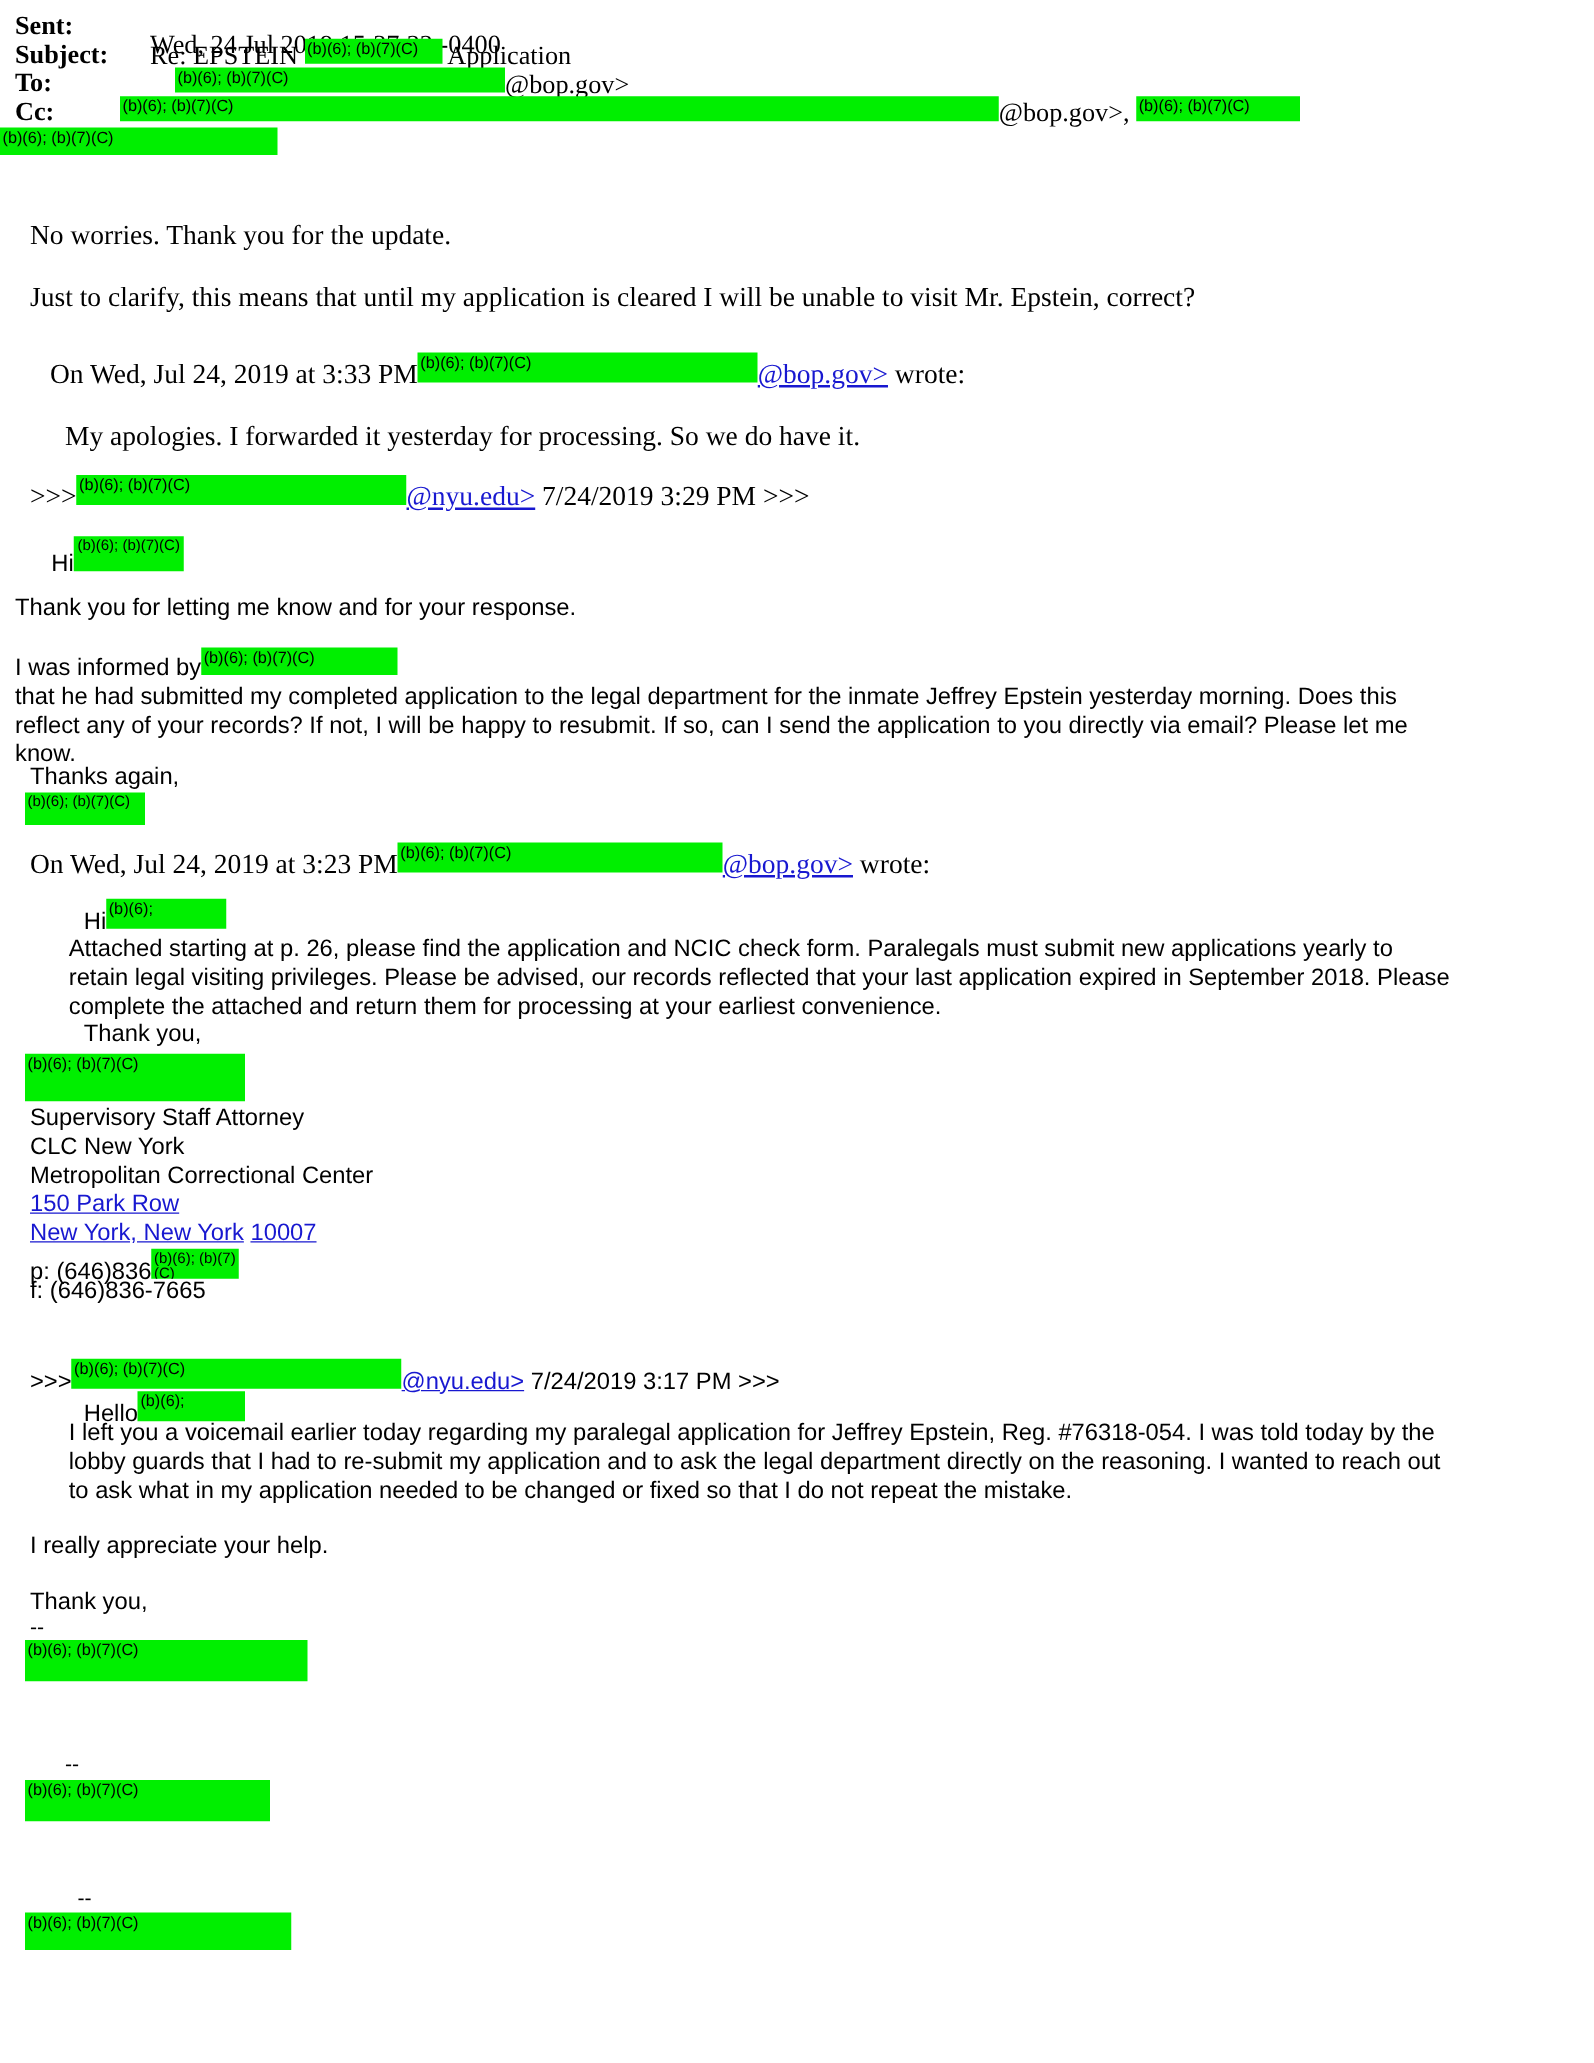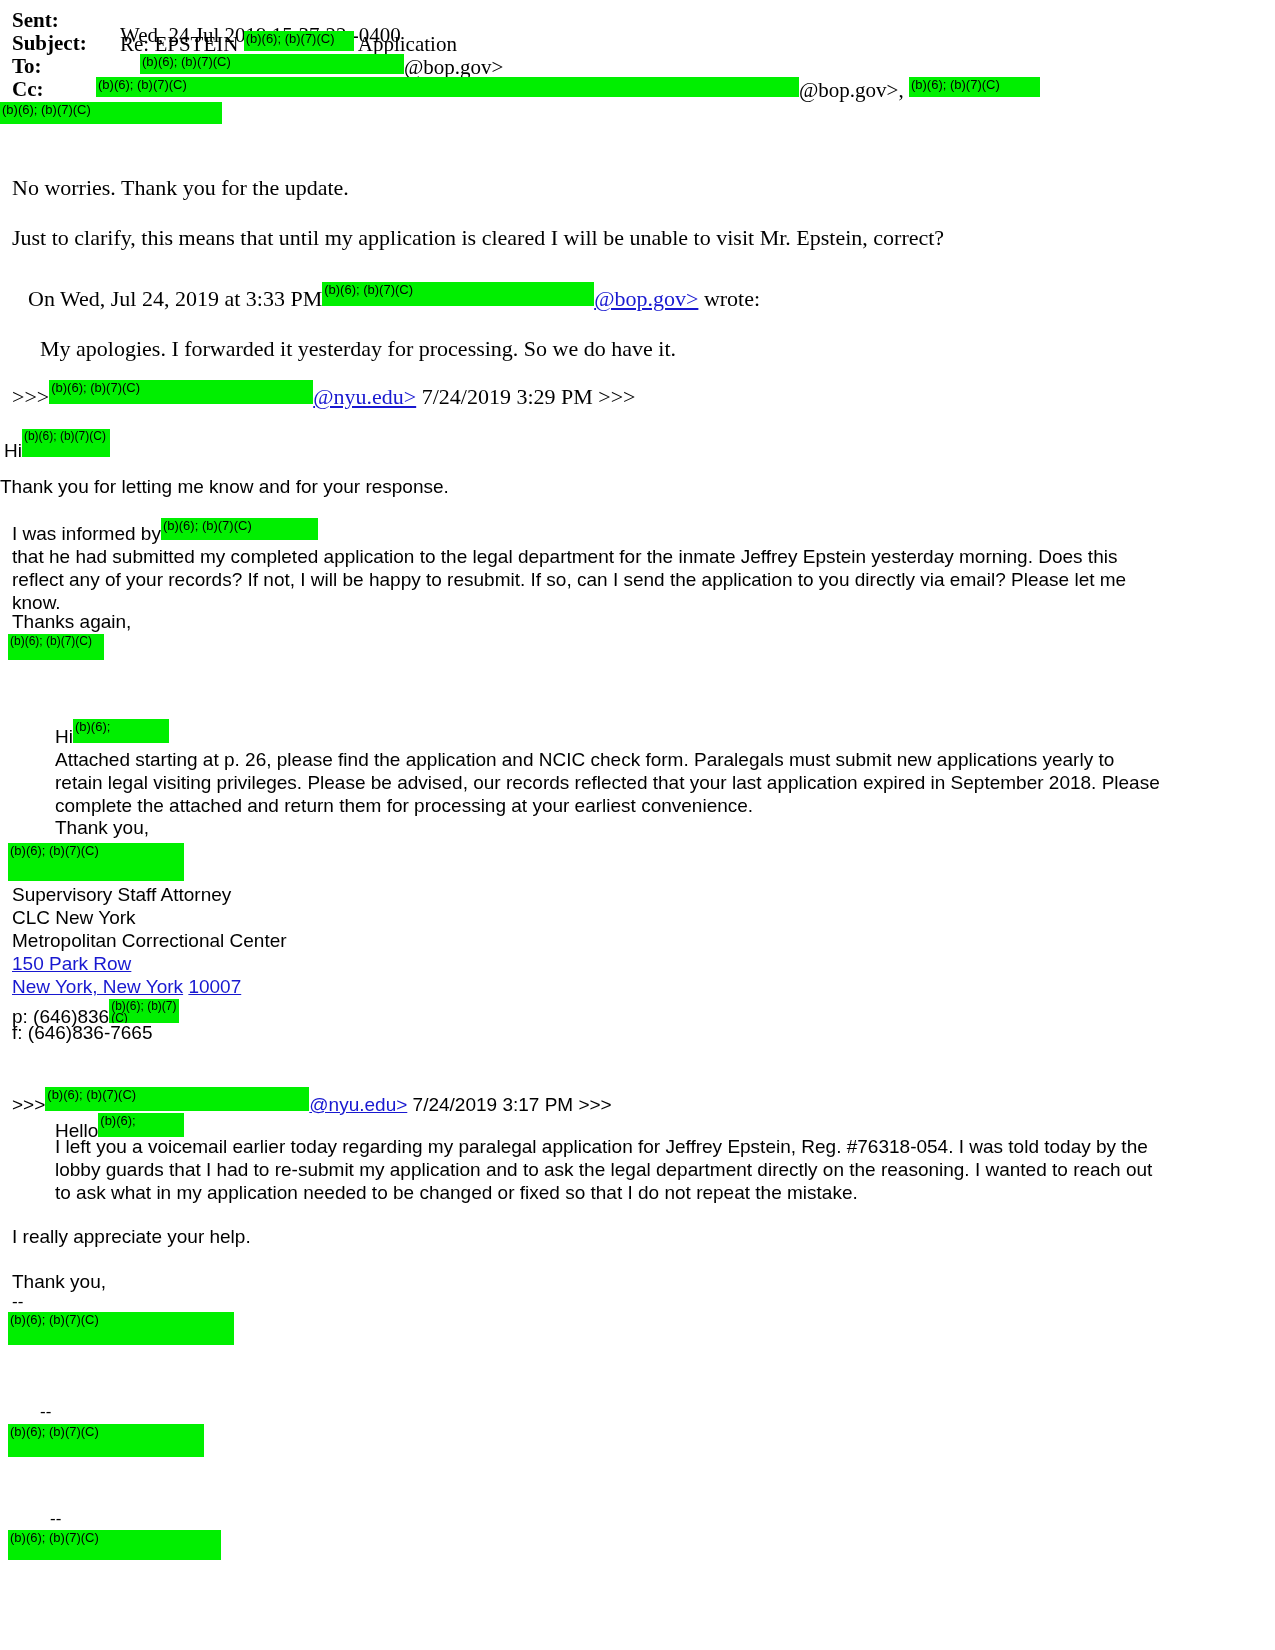--- a/index.html
+++ b/index.html
@@ -57,20 +57,21 @@
     font-size: 21px;
   }
   .hdr-val {
     position: absolute;
     top: 0;
   }
   
   .blk {
     position: absolute;
     white-space: nowrap;
+    margin-left: 12px;
   }
   .t-serif {
     font-family: "Liberation Serif", serif;
     font-size: 22px;
     line-height: 26px;
   }
   .t-sans {
     font-family: "Liberation Sans", sans-serif;
     font-size: 19px;
     line-height: 23px;
@@ -139,36 +140,39 @@
   <div class="blk t-serif" style="left:28px;top:282px;">
     <span>On Wed, Jul 24, 2019 at 3:33 PM</span><span class="redact" style="width:272px;height:24px;">(b)(6); (b)(7)(C)</span><span class="lnk">@bop.gov&gt;</span><span> wrote:</span>
   </div>
 
   <div class="blk t-serif" style="left:40px;top:336px;">My apologies.  I forwarded it yesterday for processing.  So we do have it.</div>
 
   <div class="blk t-serif" style="left:12px;top:380px;">
     <span>&gt;&gt;&gt;</span><span class="redact" style="width:264px;height:24px;">(b)(6); (b)(7)(C)</span><span class="lnk">@nyu.edu&gt;</span><span> 7/24/2019 3:29 PM &gt;&gt;&gt;</span>
   </div>
 
-  <div class="blk t-sans" style="left:4px;top:429px;">
+  <div class="blk t-sans" style="left:29px;top:429px;text-align:center;">
     <span>Hi</span><span class="redact" style="width:88px;height:28px;font-size:12px;line-height:13px;white-space:normal;">(b)(6); (b)(7)(C)</span>
   </div>
 
   <div class="blk t-sans" style="left:0;top:475px;">Thank you for letting me know and for your response.</div>
 
   <div class="wrapblk" style="left:12px;top:518px;width:1145px;">
     <span>I was informed by</span><span class="redact" style="width:157px;height:22px;">(b)(6); (b)(7)(C)</span><span style="display:inline-block;text-indent:0;">that he had submitted my completed application to the legal department for the inmate Jeffrey Epstein yesterday morning. Does this reflect any of your records? If not, I will be happy to resubmit. If so, can I send the application to you directly via email? Please let me know.</span>
   </div>
 
   <div class="blk t-sans" style="left:12px;top:610px;">Thanks again,</div>
 
   <div class="blk" style="left:8px;top:634px;">
     <span class="redact" style="width:96px;height:26px;font-size:12px;line-height:13px;white-space:normal;">(b)(6); (b)(7)(C)</span>
   </div>
 
+  <div class="blk t-serif" style="left:12px;top:674px;">
+    <span>On Wed, Jul 24, 2019 at 3:23 PM</span><span class="redact" style="width:260px;height:24px;">(b)(6); (b)(7)(C)</span><span class="lnk">@bop.gov&gt;</span><span> wrote:</span>
+  </div>
 
   <div class="blk t-sans" style="left:55px;top:719px;">
     <span>Hi</span><span class="redact" style="width:96px;height:24px;">(b)(6);</span>
   </div>
 
   <div class="wrapblk" style="left:55px;top:748px;width:1105px;">Attached starting at p. 26, please find the application and NCIC check form. Paralegals must submit new applications yearly to retain legal visiting privileges. Please be advised, our records reflected that your last application expired in September 2018. Please complete the attached and return them for processing at your earliest convenience.</div>
 
   <div class="blk t-sans" style="left:55px;top:816px;">Thank you,</div>
 
   <div class="blk" style="left:8px;top:843px;">

